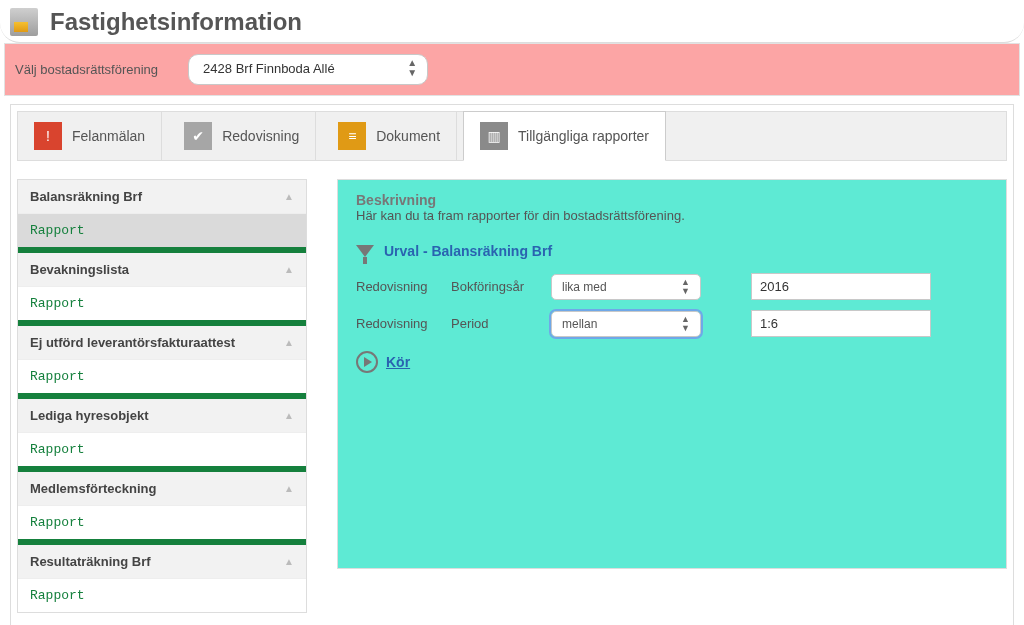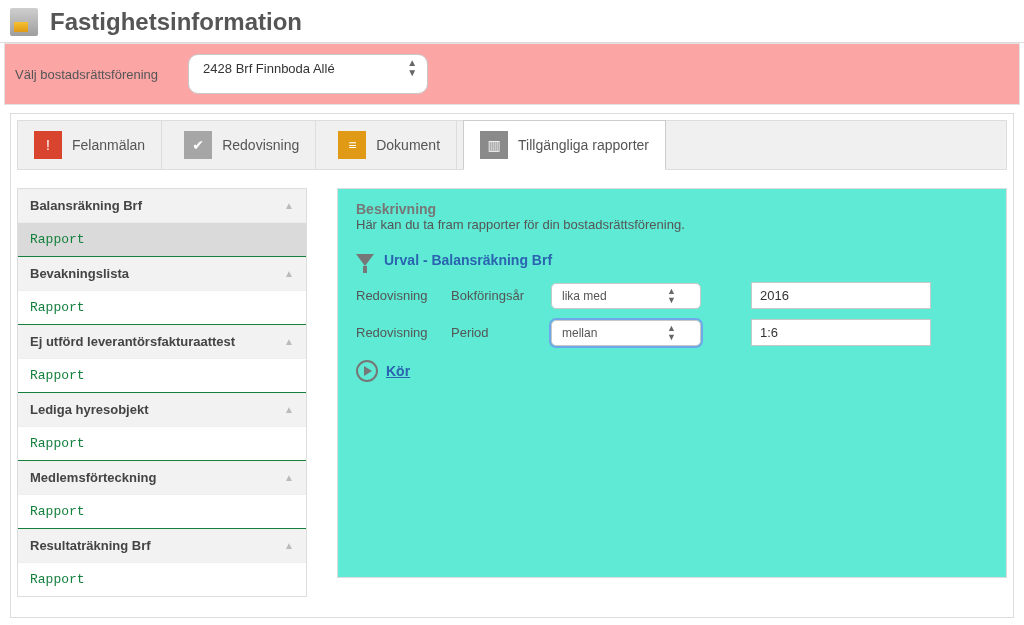--- a/index.html
+++ b/index.html
@@ -9,20 +9,21 @@
     color: #555;
     background: #fff;
     width: 1024px;
   }
   .topbar {
     display: flex;
     align-items: center;
     gap: 12px;
     padding: 8px 10px 6px 10px;
     border-bottom: 1px solid #ddd;
+    border-radius: 20px;
   }
   .logo {
     width: 28px; height: 28px;
     background: linear-gradient(#cfcfcf, #9e9e9e);
     position: relative;
     border-radius: 2px;
     flex-shrink: 0;
   }
   .logo::after {
     content: "";
@@ -45,21 +46,21 @@
     border: 1px solid #e2e2e2;
     margin: 0 4px;
   }
   .select-label { color: #555; }
   .dropdown {
     display: flex;
     align-items: center;
     justify-content: space-between;
     border: 1px solid #c8c8c8;
     border-radius: 10px;
-    padding: 3px 10px 15px 14px;
+    padding: 3px 10px 6px 14px;
     background: #fff;
     min-width: 240px;
     font-size: 13px;
     color: #333;
     cursor: pointer;
   }
   .dropdown .caret {
     font-size: 10px;
     color: #666;
     line-height: 1;
@@ -123,21 +124,21 @@
   }
   .accordion {
     border: 1px solid #ddd;
   }
   .acc-header {
     display: flex;
     justify-content: space-between;
     align-items: center;
     background: #f2f2f2;
     padding: 9px 12px;
-    border-top: 1px solid #15803d;
+    border-top: 6px solid #15803d;
     cursor: pointer;
     font-weight: bold;
     color: #444;
     font-size: 13px;
   }
   .acc-header:first-child { border-top: none; }
   .acc-chev { color: #bbb; font-size: 10px; }
   .acc-item {
     padding: 9px 12px;
     border-top: 1px solid #eee;
@@ -201,21 +202,21 @@
   .filter-row .col2 { width: 100px; color: #555; }
   .filter-row .col3 { width: 170px; }
   .filter-row .col4 { flex: 1; margin-left: 30px; }
   .mini-select {
     display: flex;
     align-items: center;
     justify-content: space-between;
     background: #fff;
     border: 1px solid #c8c8c8;
     border-radius: 5px;
-    padding: 3px 24px 3px 10px;
+    padding: 3px 10px 3px 10px;
     width: 150px;
     font-size: 12px;
     cursor: pointer;
   }
   .mini-select.focused {
     outline: 2px solid #6fa8e8;
   }
   .mini-select .caret { font-size: 9px; color: #666; display:flex; flex-direction:column; line-height:1; }
   .text-input {
     background: #fff;

